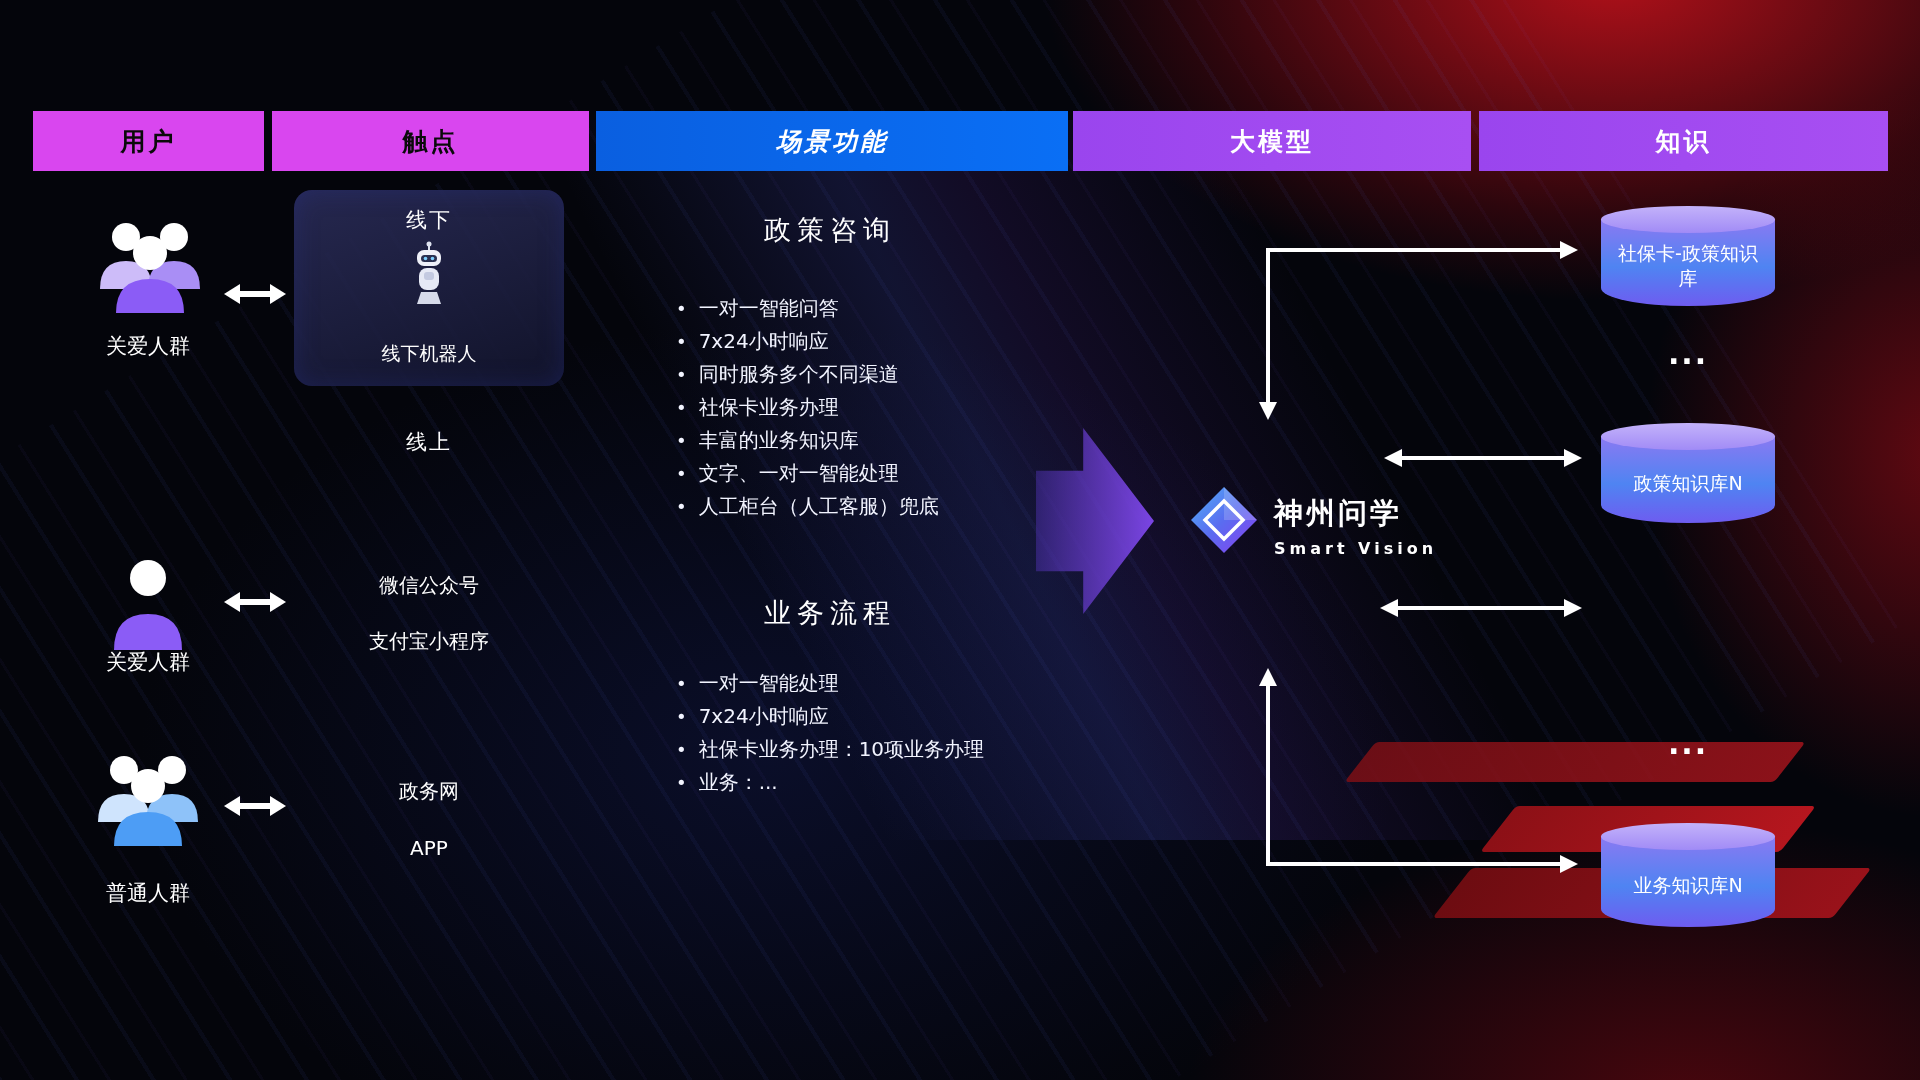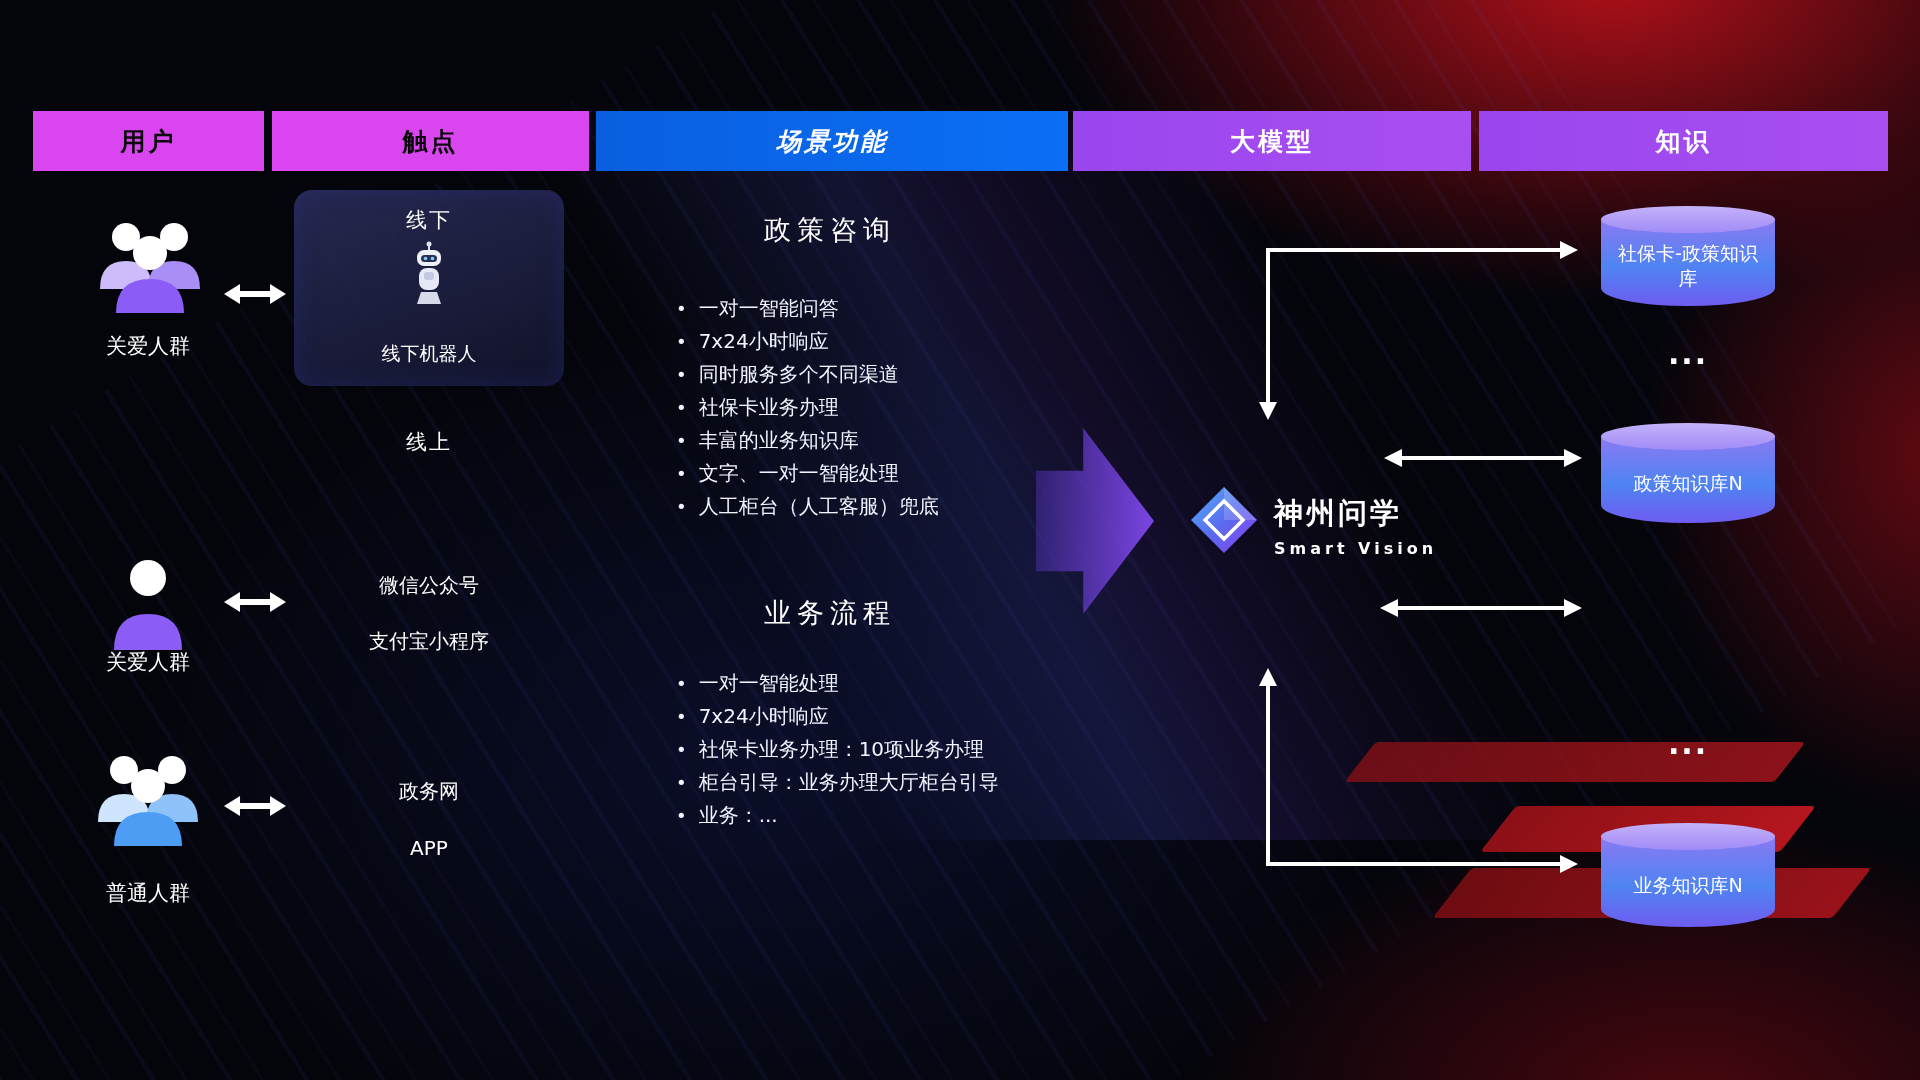--- a/index.html
+++ b/index.html
@@ -188,21 +188,20 @@
     <div class="bitem">丰富的业务知识库</div>
     <div class="bitem">文字、一对一智能处理</div>
     <div class="bitem">人工柜台（人工客服）兜底</div>
   </div>
 
   <div class="abs ctr stitle" style="left:640px;top:595px;width:380px;">业务流程</div>
   <div class="abs blist" style="left:676px;top:667px;width:420px;">
     <div class="bitem">一对一智能处理</div>
     <div class="bitem">7x24小时响应</div>
     <div class="bitem">社保卡业务办理：10项业务办理</div>
-    <div class="bitem">柜台引导：业务办理大厅柜台引导</div>
     <div class="bitem">业务：...</div>
   </div>
 
   <div class="flow-arrow"></div>
 
   <div class="abs" style="left:1188px;top:484px;width:72px;height:72px;">
     <svg width="72" height="72" viewBox="0 0 72 72">
       <defs>
         <linearGradient id="lg1" x1="0" y1="0" x2="1" y2="1">
           <stop offset="0" stop-color="#4fb3f6"></stop>

